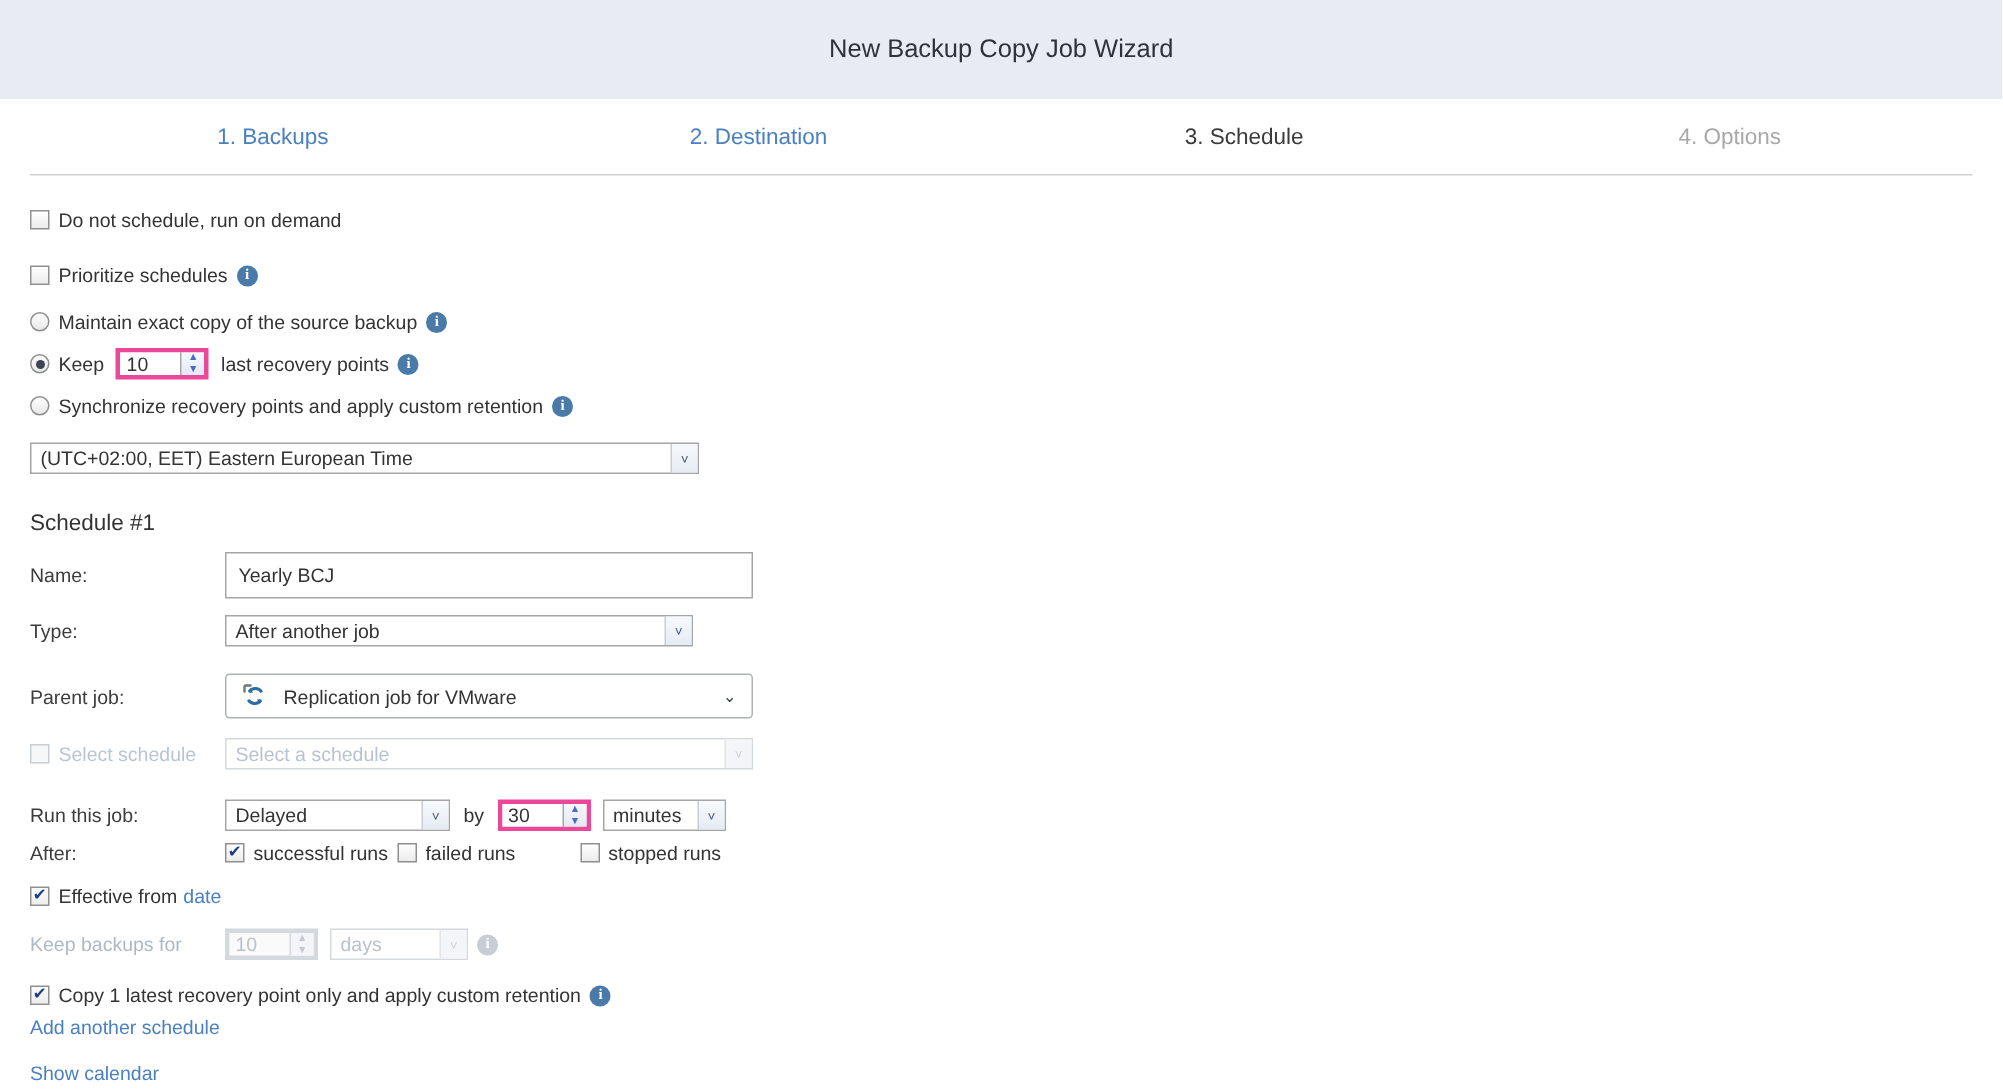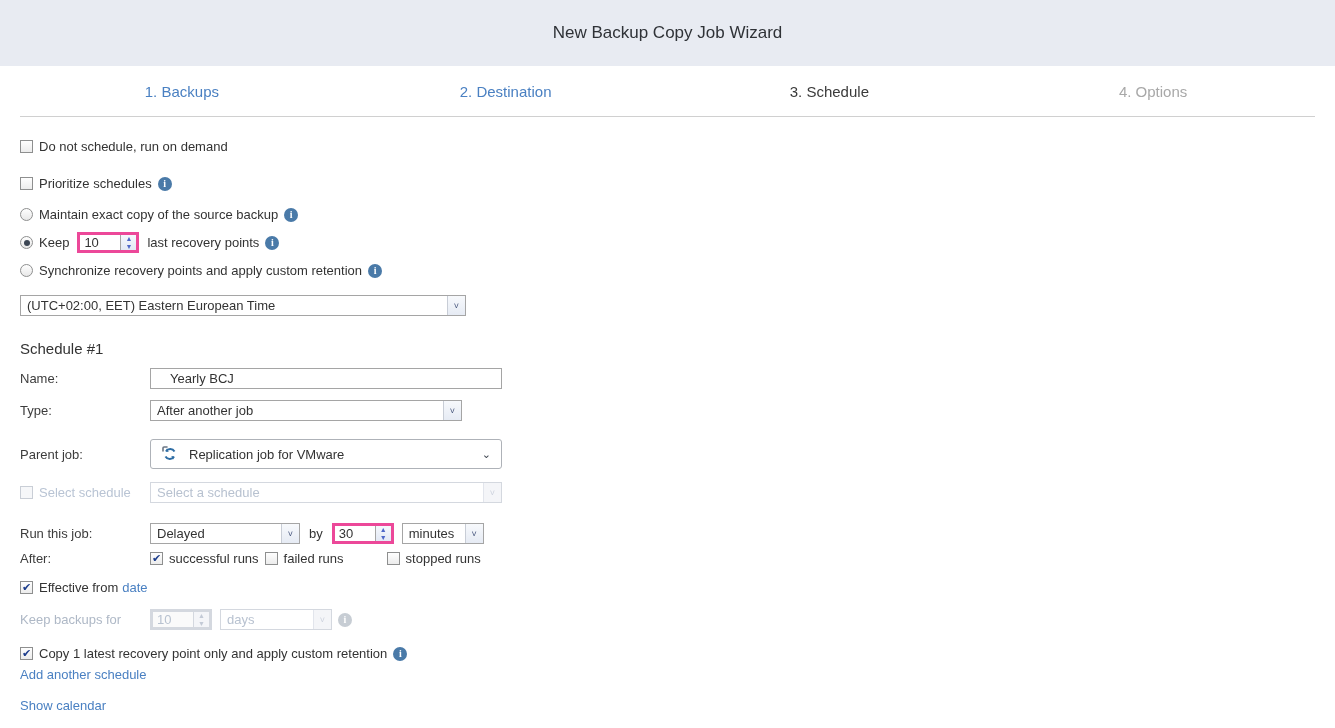--- a/index.html
+++ b/index.html
@@ -48,21 +48,21 @@
 
   
   .sel { display:inline-flex; align-items:center; height:21px; border:1px solid #a5a5a5; background:#fff; position:relative; }
   .sel .sel-text { padding:0 6px; flex:1; white-space:nowrap; overflow:hidden; color:#333; }
   .sel .sel-btn { width:18px; height:100%; border-left:1px solid #c8cdd6; background:linear-gradient(#f7f9fc,#e6ebf4); display:flex; align-items:center; justify-content:center; font-size:9px; color:#44537a; }
   .sel.disabled { border-color:#d4d8df; }
   .sel.disabled .sel-text { color:#b8c2d0; }
   .sel.disabled .sel-btn { border-left-color:#e2e5ec; background:#f4f5f8; color:#ccd2dd; }
 
   
-  .txt { height:21px; border:1px solid #a5a5a5; font-size:13px; font-family:"Liberation Sans", sans-serif; padding:0 19px; color:#333; outline:none; }
+  .txt { height:31px; border:1px solid #a5a5a5; font-size:13px; font-family:"Liberation Sans", sans-serif; padding:0 8px; color:#333; outline:none; }
 
   
   .parent-dd { display:inline-flex; align-items:center; width:352px; height:30px; border:1px solid #aeb2b8; border-radius:3px; background:#fff; padding:0 10px; }
   .parent-dd .pj-icon { margin-right:10px; display:inline-flex; }
   .parent-dd .pj-caret { margin-left:auto; font-size:11px; color:#3f4650; }
 
   .section-heading { font-size:15px; color:#333; margin-top:24px; }
 
   .form-row { display:flex; align-items:center; margin-top:11px; }
   .form-label { width:130px; flex:0 0 130px; color:#3c3c3c; }
@@ -224,21 +224,21 @@
   <div class="form-row" style="margin-top:14px;">
     <span class="form-label disabled">Keep backups for</span>
     <span class="spinner disabled">
       <input disabled="" value="10" style="">
       <span class="spin-btns">
           <span>▲</span>
           <span>▼</span>
         </span>
     </span>
     <span class="gap8"></span>
-    <span class="sel disabled" style="width:112px;">
+    <span class="sel disabled" style="width:92px;">
       <span class="sel-text">days</span>
       <span class="sel-btn">˅</span>
     </span>
     <span class="info gray">i</span>
   </div>
 
   <div class="chk-row" style="margin-top:16px;">
     <span class="cb checked"></span>
     <span>Copy 1 latest recovery point only and apply custom retention</span>
     <span class="info">i</span>

